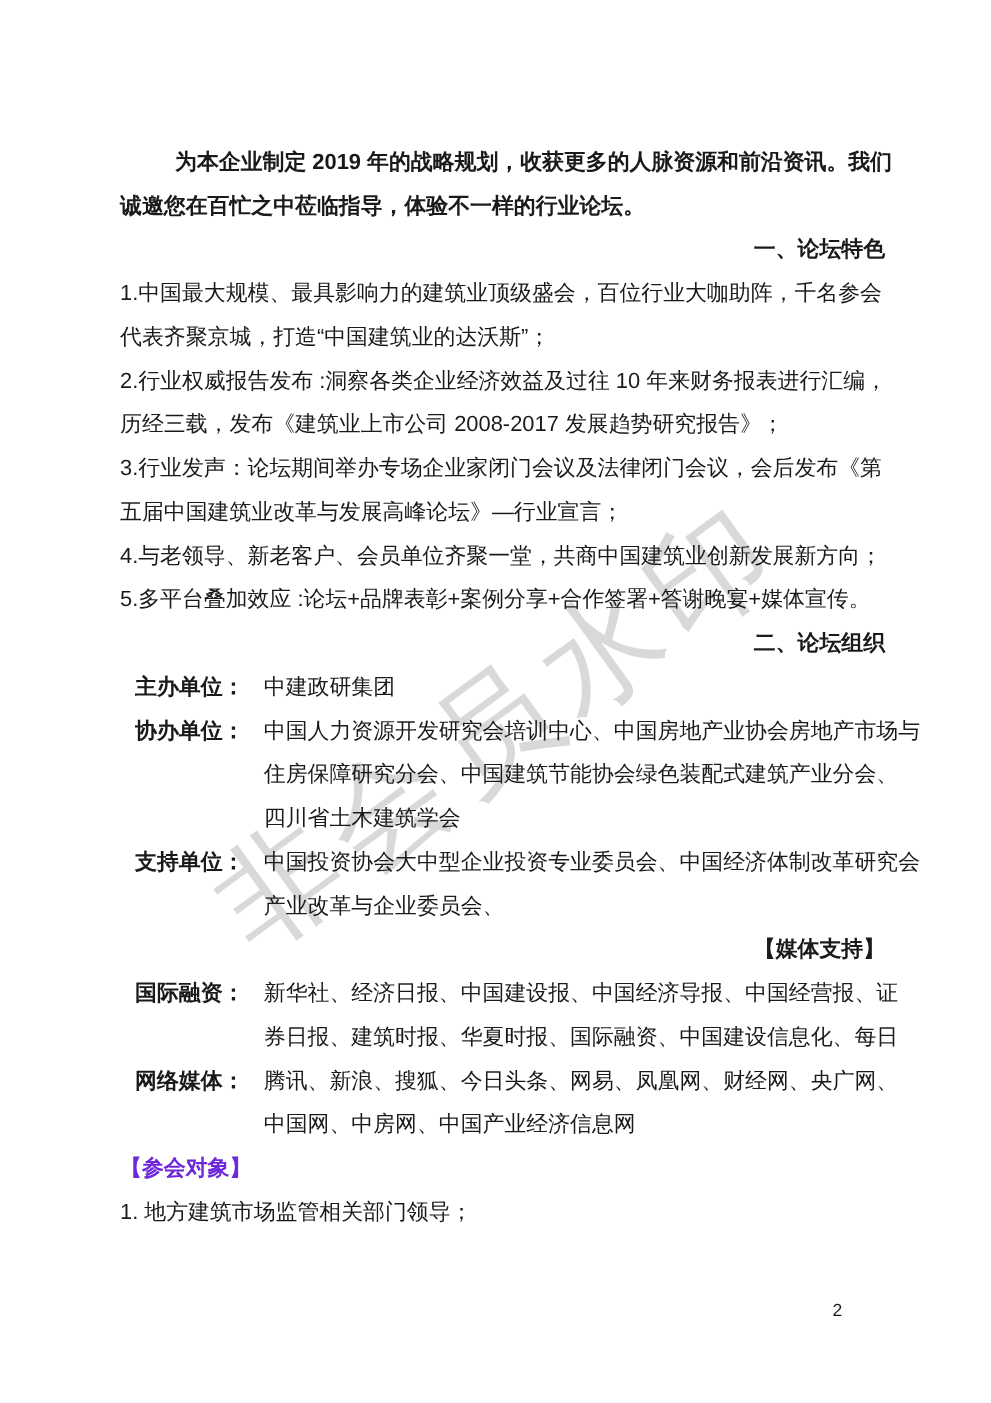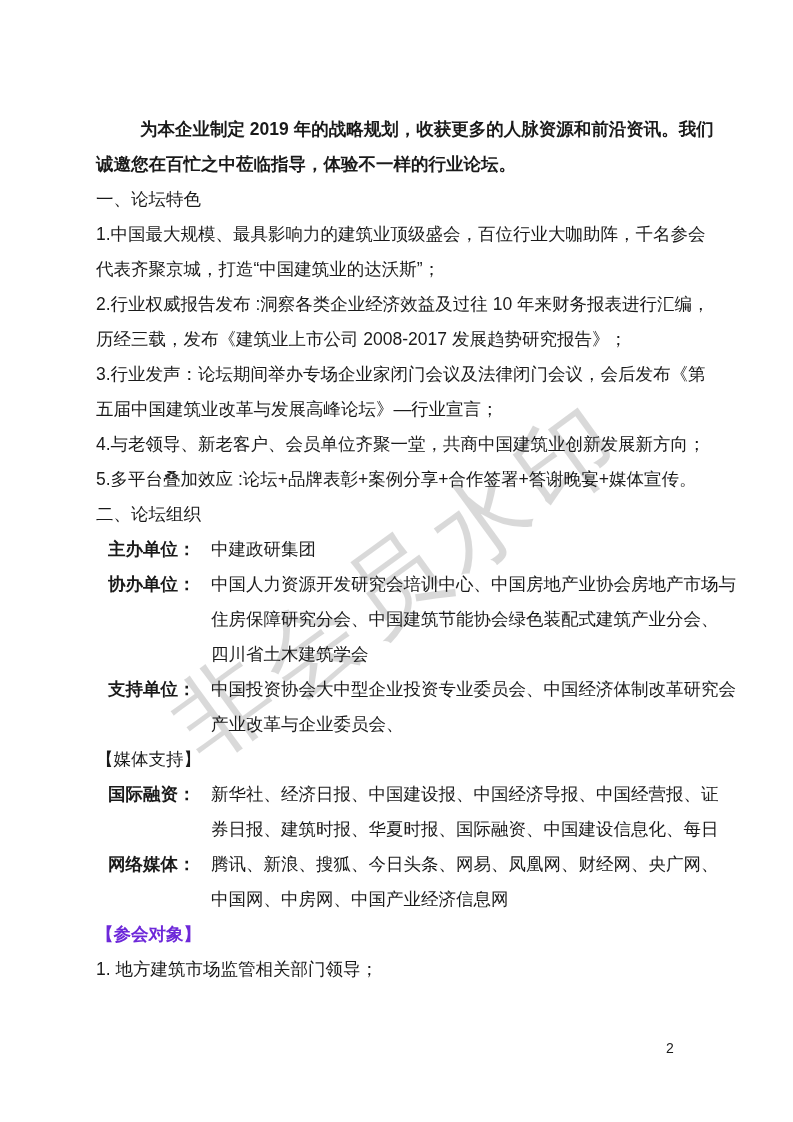--- a/index.html
+++ b/index.html
@@ -35,21 +35,21 @@
     left: 96px; top: 112px;
     width: 612px;
     font-size: 17.5px;
     line-height: 35px;
     color: #1a1a1a;
     z-index: 1;
   }
   .line { white-space: nowrap; height: 35px; }
   .bold { font-weight: bold; }
   .indent { text-indent: 44px; }
-  .heading { font-weight: normal; }
+  .heading { font-weight: bold; text-align: right; }
   .heading-navy { font-weight: bold; color: #6d28d9; }
   .row { display: flex; margin-left: 12px; }
   .row-label { width: 103px; flex-shrink: 0; font-weight: bold; white-space: nowrap; }
   .row-value { flex: 1; }
   .page-number {
     position: absolute;
     left: 655px; top: 1036px;
     width: 30px;
     text-align: center;
     font-size: 14px;

